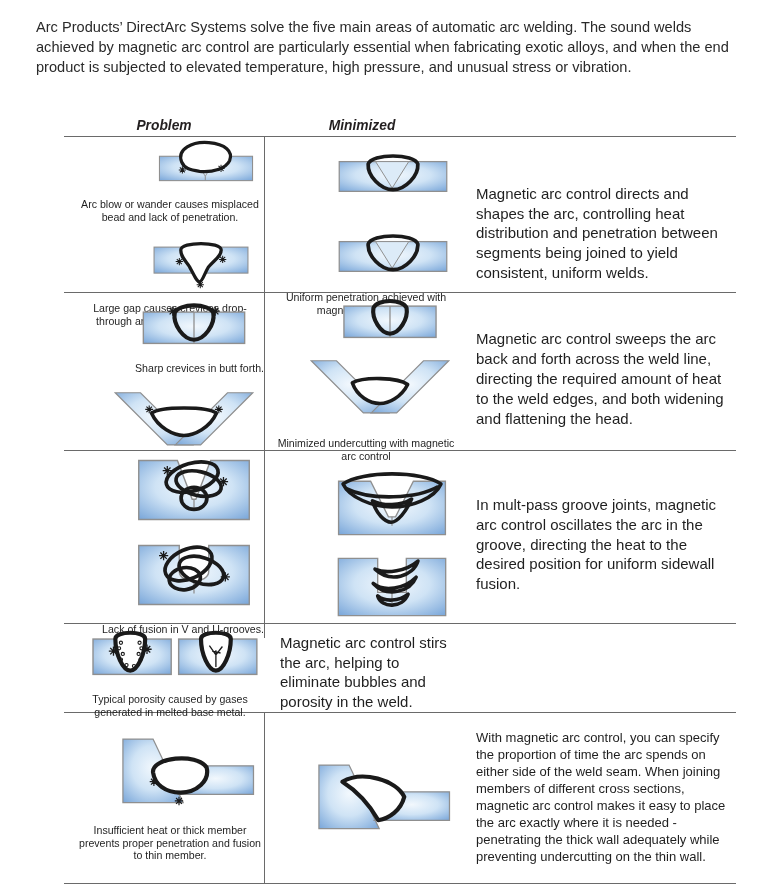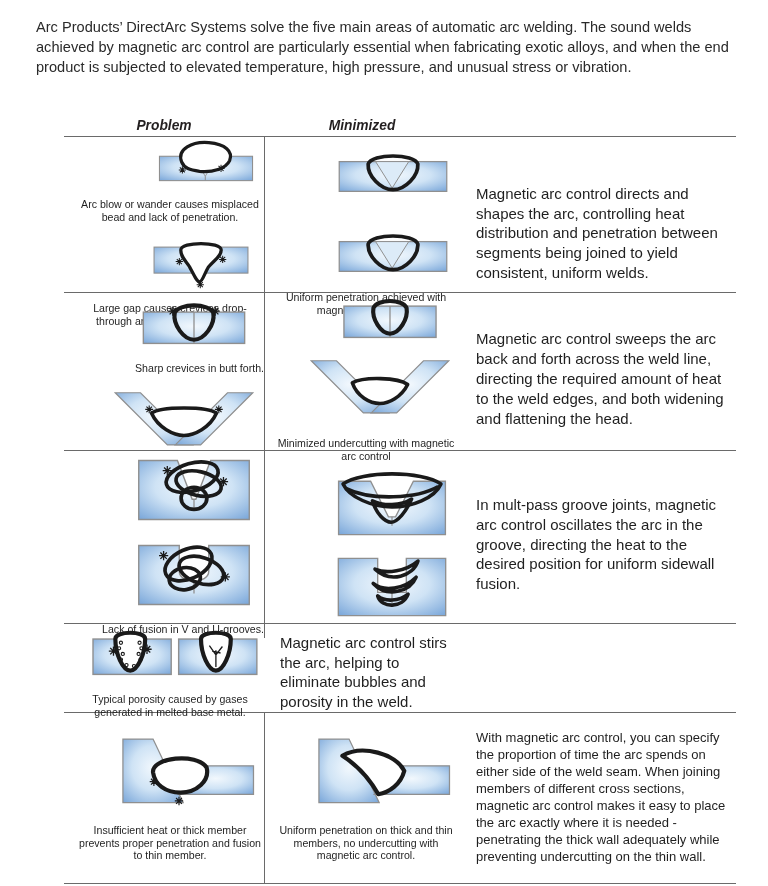--- a/index.html
+++ b/index.html
@@ -211,21 +211,20 @@
           <path class="ast" d="M-5,0 H5 M-3.5,-3.5 L3.5,3.5 M-3.5,3.5 L3.5,-3.5 M0,-5 V5" transform="translate(101,80)"></path>
         </svg>
         <div class="cap">Insufficient heat or thick member prevents proper penetration and fusion to thin member.</div>
       </div>
       <div class="cell sol">
         <svg width="170" height="77" viewBox="0 0 202 92">
           <polygon class="plate" points="34,6 70,6 106,82 34,82"></polygon>
           <polygon class="plate" points="118,38 190,38 190,72 100,72"></polygon>
           <path class="beadth" d="M62,26 C86,12 126,24 136,44 C132,60 118,70 105,72 C97,58 84,40 62,26 Z"></path>
         </svg>
-        <div class="cap">Uniform penetration on thick and thin members, no undercutting with magnetic arc control.</div>
       </div>
       <div class="desc small">With magnetic arc control, you can specify the proportion of time the arc spends on either side of the weld seam. When joining members of different cross sections, magnetic arc control makes it easy to place the arc exactly where it is needed - penetrating the thick wall adequately while preventing undercutting on the thin wall.</div>
     </div>
 
     <div class="end"></div>
   </div>
 
 </div>
 
 </body></html>

